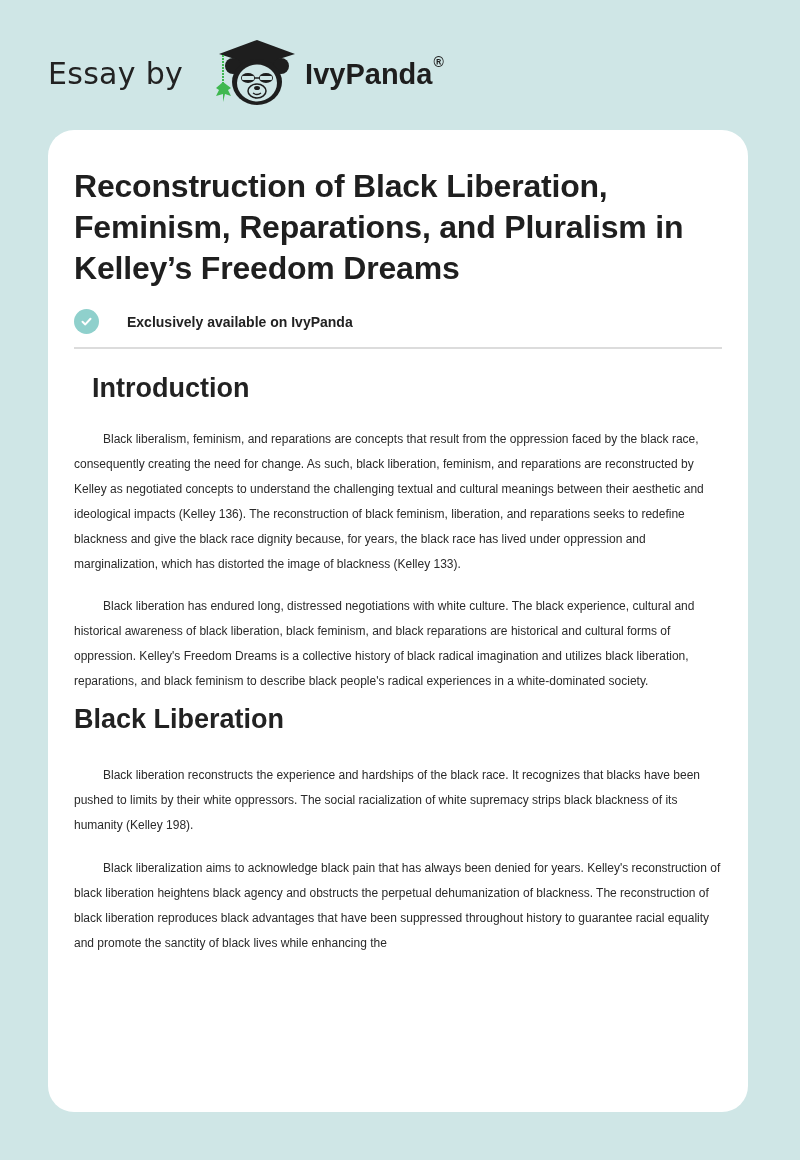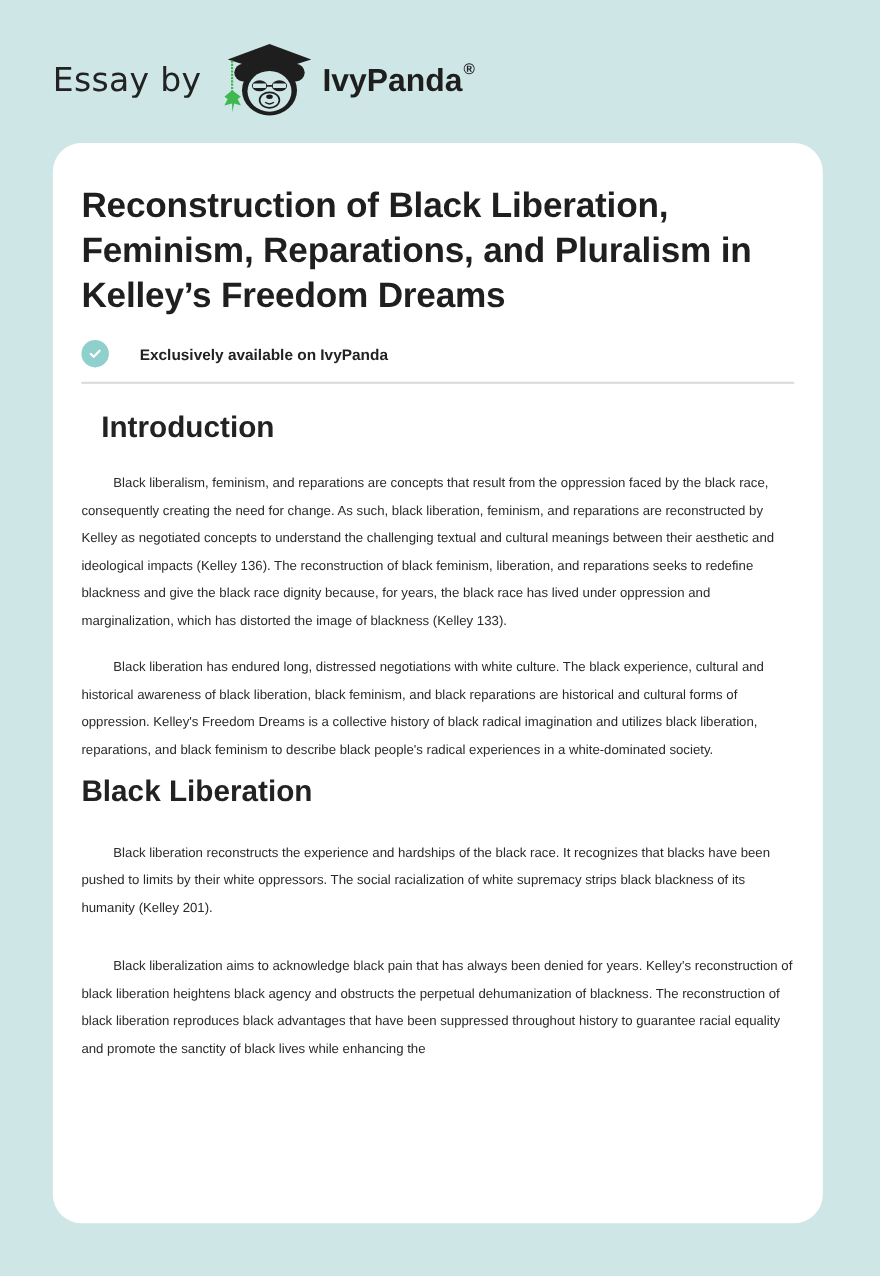--- a/index.html
+++ b/index.html
@@ -10,21 +10,21 @@
       color: #222;
       position: relative;
     }
     .brand {
       position: absolute; left: 48px; top: 36px; height: 72px;
       display: flex; align-items: center;
     }
     .brand-essay {
       font-family: "DejaVu Sans", sans-serif;
       font-size: 30px; color: #222; letter-spacing: 0.3px;
-      margin-right: 16px; margin-top: 2px;
+      margin-right: 28px; margin-top: 2px;
     }
     .brand-logo { width: 88px; height: 72px; margin-right: 6px; }
     .brand-name {
       font-family: Liberation Sans, sans-serif;
       font-weight: bold; font-size: 29px; color: #1e1e1e;
       margin-top: 4px;
     }
     .brand-reg { font-size: 14px; vertical-align: top; position: relative; top: -4px; margin-left: 1px; }
 
     .card {
@@ -65,21 +65,21 @@
     }
     .h-intro { margin-top: 22px; margin-left: 18px; }
     .h-lib { margin-top: 8px; }
     p.body {
       font-size: 12px; line-height: 25px; color: #2a2a2a;
       text-indent: 29px;
     }
     .p1 { margin-top: 22px; }
     .p2 { margin-top: 17px; }
     .p3 { margin-top: 27px; }
-    .p4 { margin-top: 28px; }
+    .p4 { margin-top: 18px; }
   </style>
 </head>
 <body>
 
 <div class="brand">
   <span class="brand-essay">Essay by</span>
   <span class="brand-logo">
     <svg width="88" height="72" viewBox="0 0 88 72">
 
       <polygon points="8,18 46,4 84,18 46,30" fill="#1e1e1e"></polygon>
@@ -121,15 +121,15 @@
     <span class="exclusive-text">Exclusively available on IvyPanda</span>
   </div>
 
   <div class="divider"></div>
 
   <h2 class="h-intro">Introduction</h2>
   <p class="body p1">Black liberalism, feminism, and reparations are concepts that result from the oppression faced by the black race, consequently creating the need for change. As such, black liberation, feminism, and reparations are reconstructed by Kelley as negotiated concepts to understand the challenging textual and cultural meanings between their aesthetic and ideological impacts (Kelley 136). The reconstruction of black feminism, liberation, and reparations seeks to redefine blackness and give the black race dignity because, for years, the black race has lived under oppression and marginalization, which has distorted the image of blackness (Kelley 133).</p>
   <p class="body p2">Black liberation has endured long, distressed negotiations with white culture. The black experience, cultural and historical awareness of black liberation, black feminism, and black reparations are historical and cultural forms of oppression. Kelley's Freedom Dreams is a collective history of black radical imagination and utilizes black liberation, reparations, and black feminism to describe black people's radical experiences in a white-dominated society.</p>
 
   <h2 class="h-lib">Black Liberation</h2>
-  <p class="body p3">Black liberation reconstructs the experience and hardships of the black race. It recognizes that blacks have been pushed to limits by their white oppressors. The social racialization of white supremacy strips black blackness of its humanity (Kelley 201).</p>
+  <p class="body p3">Black liberation reconstructs the experience and hardships of the black race. It recognizes that blacks have been pushed to limits by their white oppressors. The social racialization of white supremacy strips black blackness of its humanity (Kelley 198).</p>
   <p class="body p4">Black liberalization aims to acknowledge black pain that has always been denied for years. Kelley's reconstruction of black liberation heightens black agency and obstructs the perpetual dehumanization of blackness. The reconstruction of black liberation reproduces black advantages that have been suppressed throughout history to guarantee racial equality and promote the sanctity of black lives while enhancing the</p>
 </div>
 
 </body></html>

